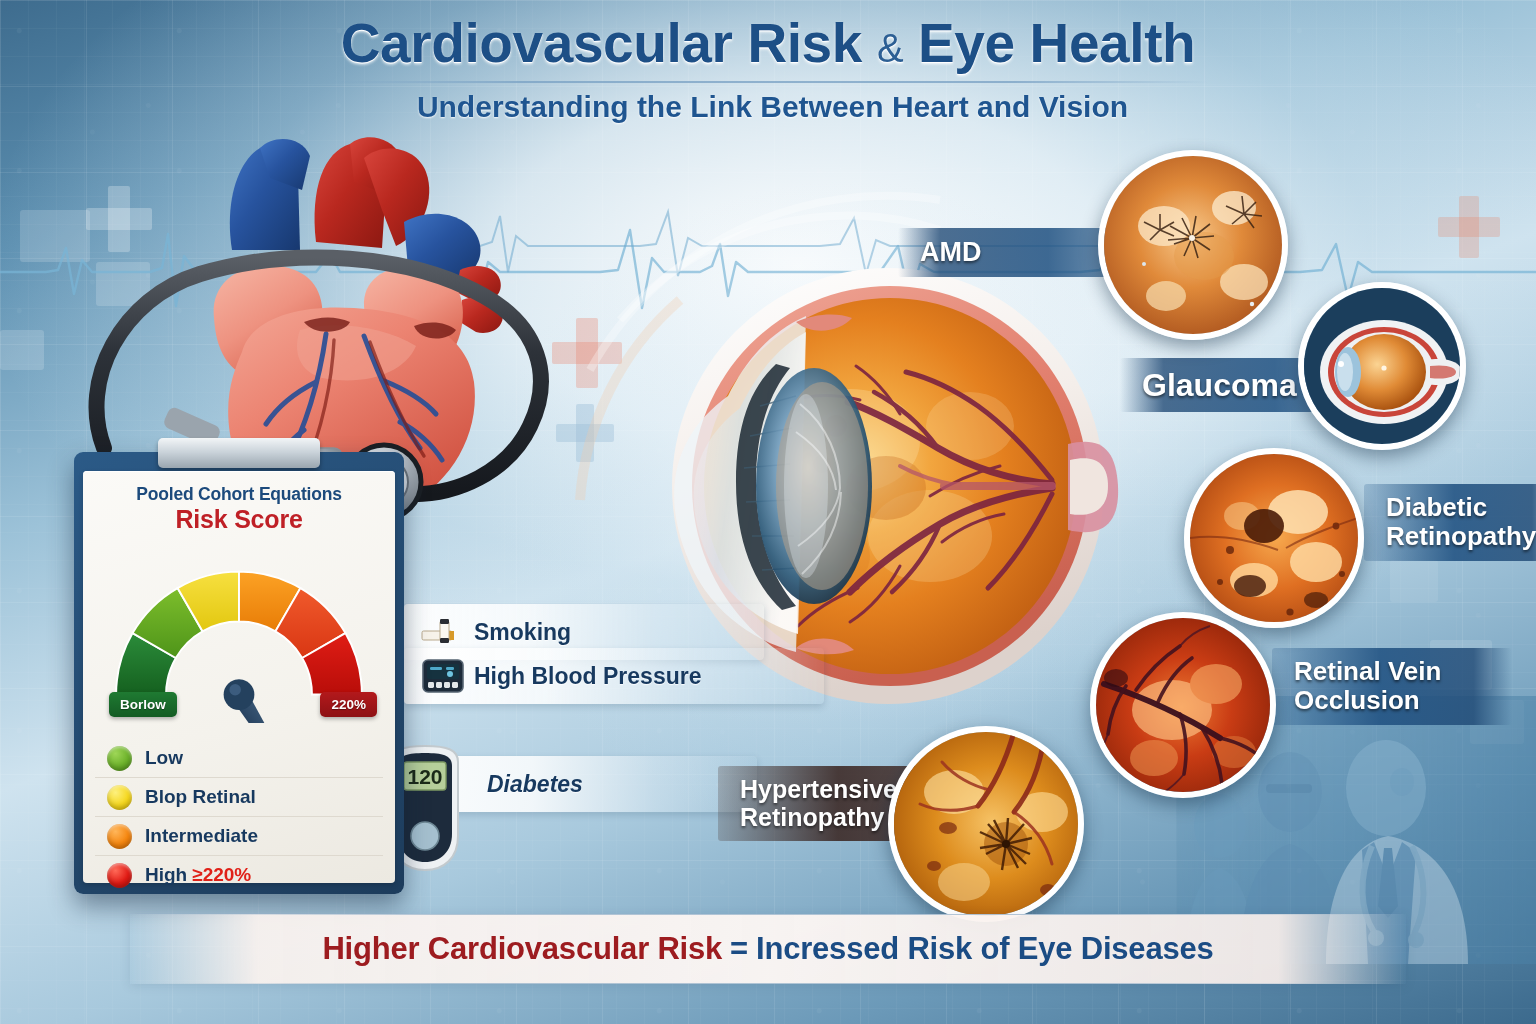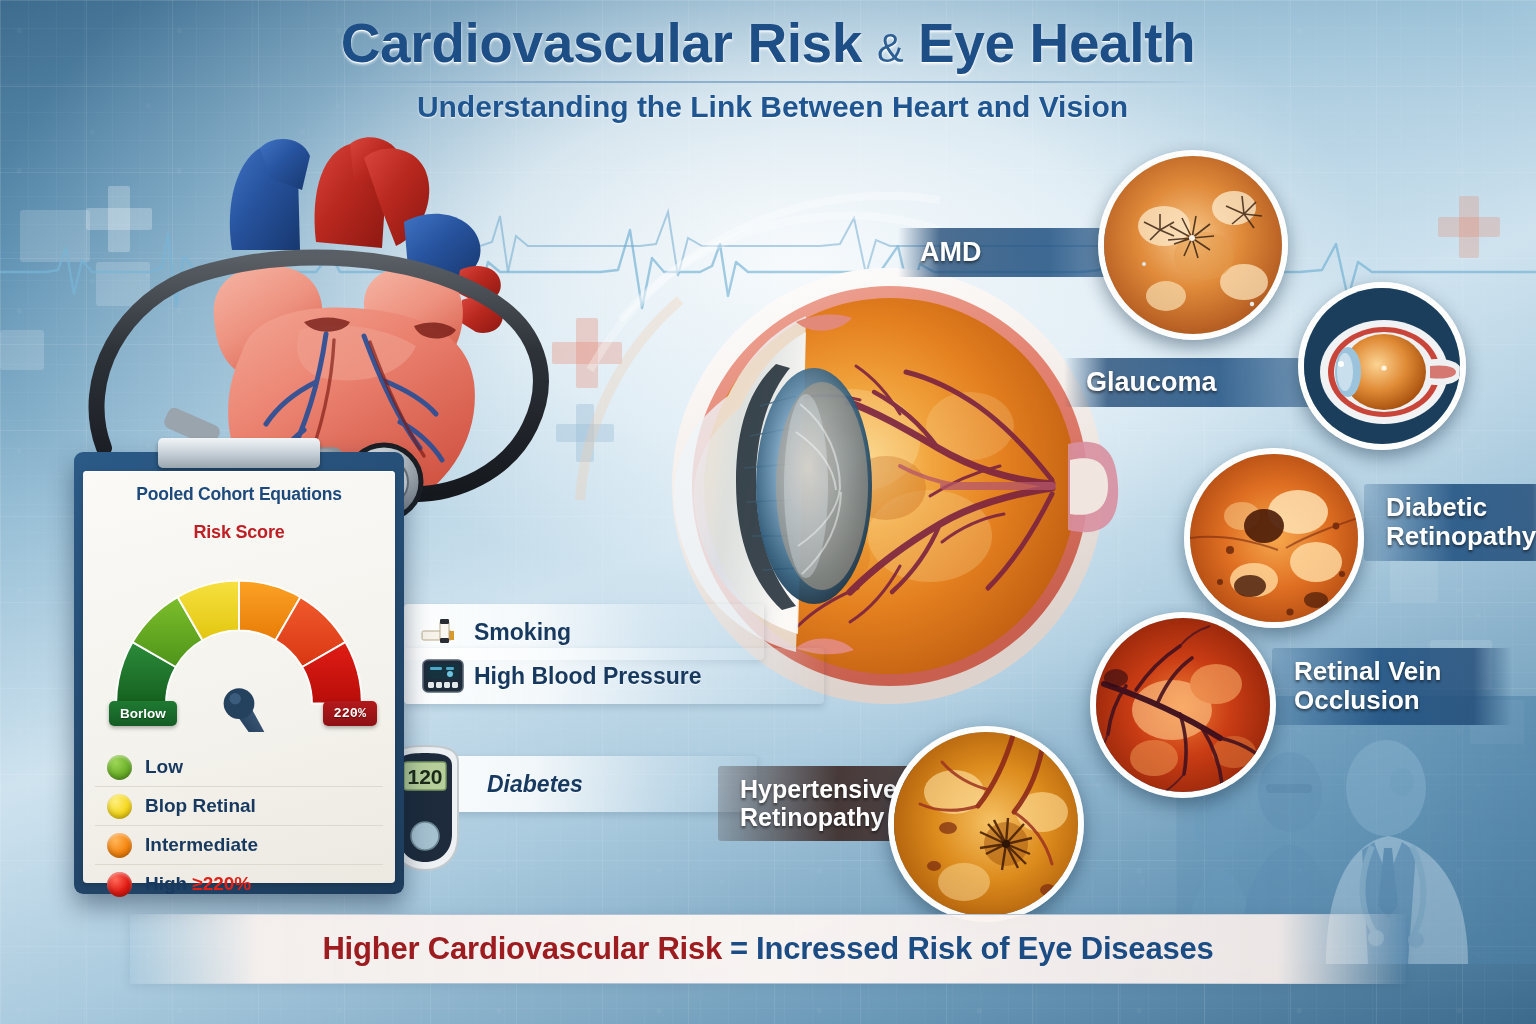--- a/index.html
+++ b/index.html
@@ -103,34 +103,34 @@
     background: linear-gradient(165deg, #fbfaf7 0%, #f4f2ec 60%, #ece9e1 100%);
     border-radius: 4px;
     box-shadow: inset 0 1px 0 #fff, 0 2px 5px rgba(0,0,0,0.18);
     padding: 14px 12px 10px;
     display: flex; flex-direction: column;
   }
   .cb-title {
     text-align: center; font-size: 17.5px; font-weight: 700; color: #1c4a7c;
     letter-spacing: -0.2px; line-height: 1.14;
   }
-  .cb-title-2 { color: #bf2026; font-size: 18px; margin-top: 17px; }
+  .cb-title-2 { color: #bf2026; font-size: 25px; }
   .cb-rule { height: 1px; background: #d4cfc4; margin: 8px 2px 4px; }
 
   
   .gauge-area { position: relative; height: 176px; margin-top: 2px; }
   .gauge-badge {
     position: absolute; bottom: 6px;
     font-size: 13.5px; font-weight: 700; color: #ffffff;
     padding: 5px 11px; border-radius: 5px;
     box-shadow: 0 2px 4px rgba(0,0,0,0.3);
     text-shadow: 0 1px 1px rgba(0,0,0,0.4);
   }
   .gauge-badge.low  { left: 14px;  background: linear-gradient(180deg,#1f7a32,#145c24); }
-  .gauge-badge.high { right: 6px; background: linear-gradient(180deg,#b3191c,#8d1114); font-family: Liberation Mono, monospace; }
+  .gauge-badge.high { right: 6px; background: linear-gradient(180deg,#b3191c,#8d1114); }
 
   
   .legend { margin-top: 4px; }
   .legend-row {
     display: flex; align-items: center; gap: 13px;
     padding: 6.5px 4px 6.5px 12px;
     border-bottom: 1px solid #ded9cf;
   }
   .legend-row:last-child { border-bottom: none; }
   .dot { width: 25px; height: 25px; border-radius: 50%; flex: none;
@@ -604,21 +604,21 @@
         <g transform="translate(56,74)">
           <path d="M0,0 L-16,-8 M0,0 L-10,10 M0,0 L0,-16 M0,0 L14,-8 M0,0 L14,6"></path>
         </g>
       </g>
       <circle cx="88" cy="82" r="3" fill="#f9f2e6"></circle>
       <circle cx="148" cy="148" r="2.2" fill="#e9eef2"></circle>
       <circle cx="40" cy="108" r="2" fill="#dde7ee"></circle>
     </svg>
   </div>
 
-  <div class="disease-banner banner-blue" style="left:1064px;top:358px;width:310px;font-size:27px;">
+  <div class="disease-banner banner-blue" style="left:1120px;top:358px;width:310px;font-size:32px;">
     <span>Glaucoma</span>
   </div>
 
   <div class="disease-circle" style="left:1298px;top:282px;width:168px;height:168px;">
     <svg viewBox="0 0 168 168" width="168" height="168">
       <rect width="168" height="168" fill="#1b3e5c"></rect>
       <ellipse cx="80" cy="84" rx="64" ry="52" fill="#f0f2f4"></ellipse>
       <ellipse cx="80" cy="84" rx="56" ry="45" fill="#c9453a"></ellipse>
       <ellipse cx="80" cy="84" rx="50" ry="40" fill="#eef0f2"></ellipse>
       <radialGradient id="glaucFundus" cx="42%" cy="40%" r="62%">

